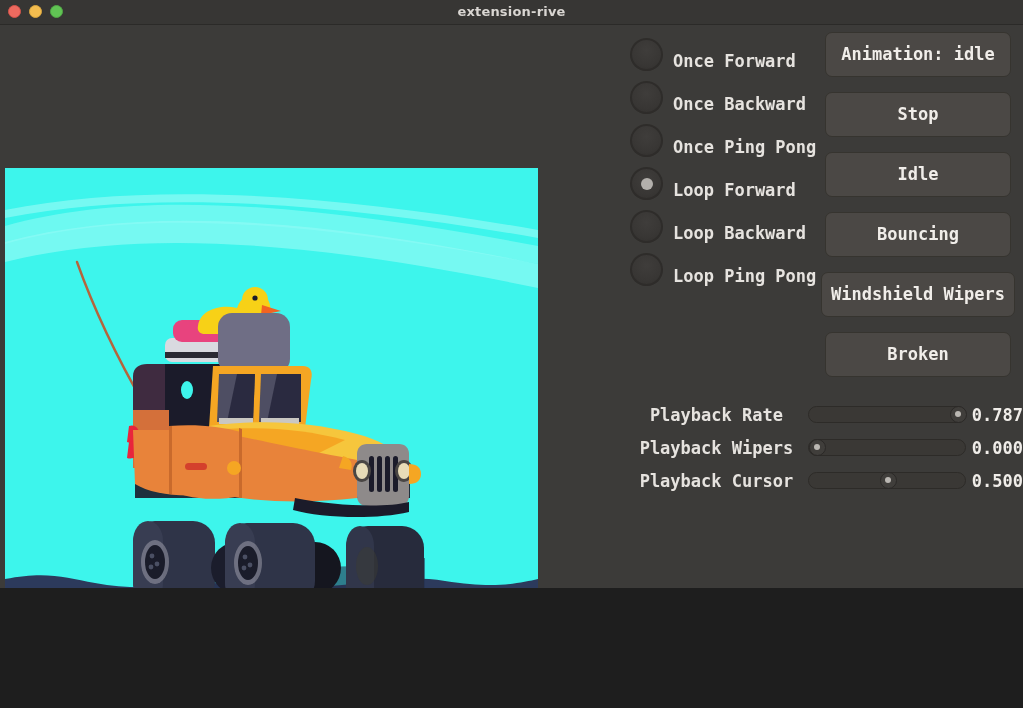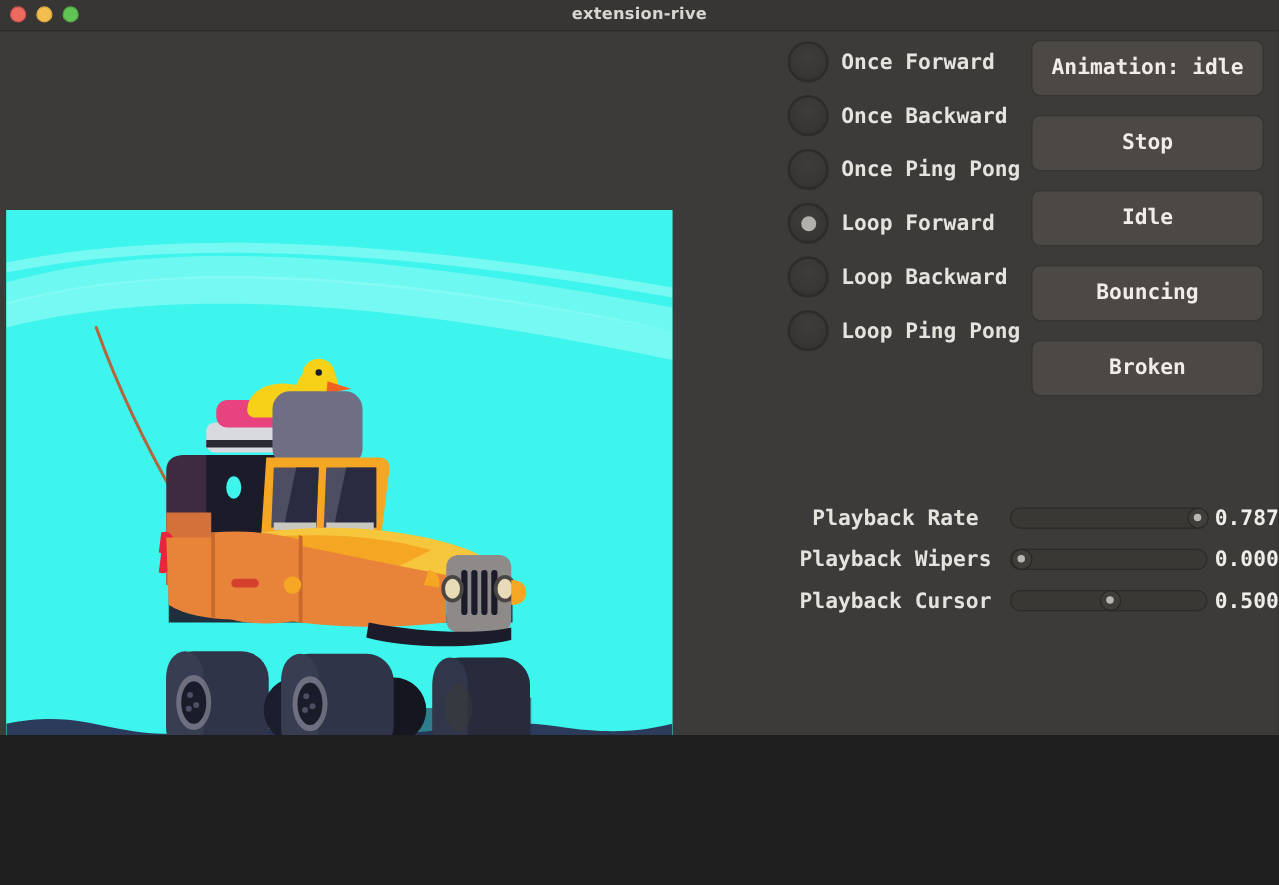--- a/index.html
+++ b/index.html
@@ -83,21 +83,21 @@
   
   .radio-col {
     position: absolute;
     left: 0; top: 0;
     width: 190px;
   }
   .radio-row {
     position: relative;
     height: 43px;
     display: flex;
-    align-items: center;
+    align-items: flex-end;
   }
   .radio-dot {
     position: relative;
     width: 33px; height: 33px;
     border-radius: 50%;
     background: radial-gradient(circle at 50% 38%, #3f3d3b 0%, #383634 58%, #2e2c2a 100%);
     box-shadow: inset 0 0 0 2px #2e2c2a, inset 0 1px 1px rgba(255,255,255,0.06);
     flex: 0 0 auto;
   }
   .radio-row.checked .radio-dot::after {
@@ -354,20 +354,21 @@
         <span class="radio-dot"></span>
         <span class="radio-label">Loop Ping Pong</span>
       </div>
     </div>
 
     <div class="button-col">
       <div class="panel-button">Animation: idle</div>
       <div class="panel-button">Stop</div>
       <div class="panel-button">Idle</div>
       <div class="panel-button">Bouncing</div>
+      <div class="panel-button wide">Windshield Wipers</div>
       <div class="panel-button">Broken</div>
     </div>
 
     <div class="slider-block">
       <div class="slider-row">
         <span class="slider-label">Playback Rate</span>
         <span class="slider-track">
           <span class="slider-handle" style="left: 141px;"></span>
         </span>
         <span class="slider-value">0.787</span>

